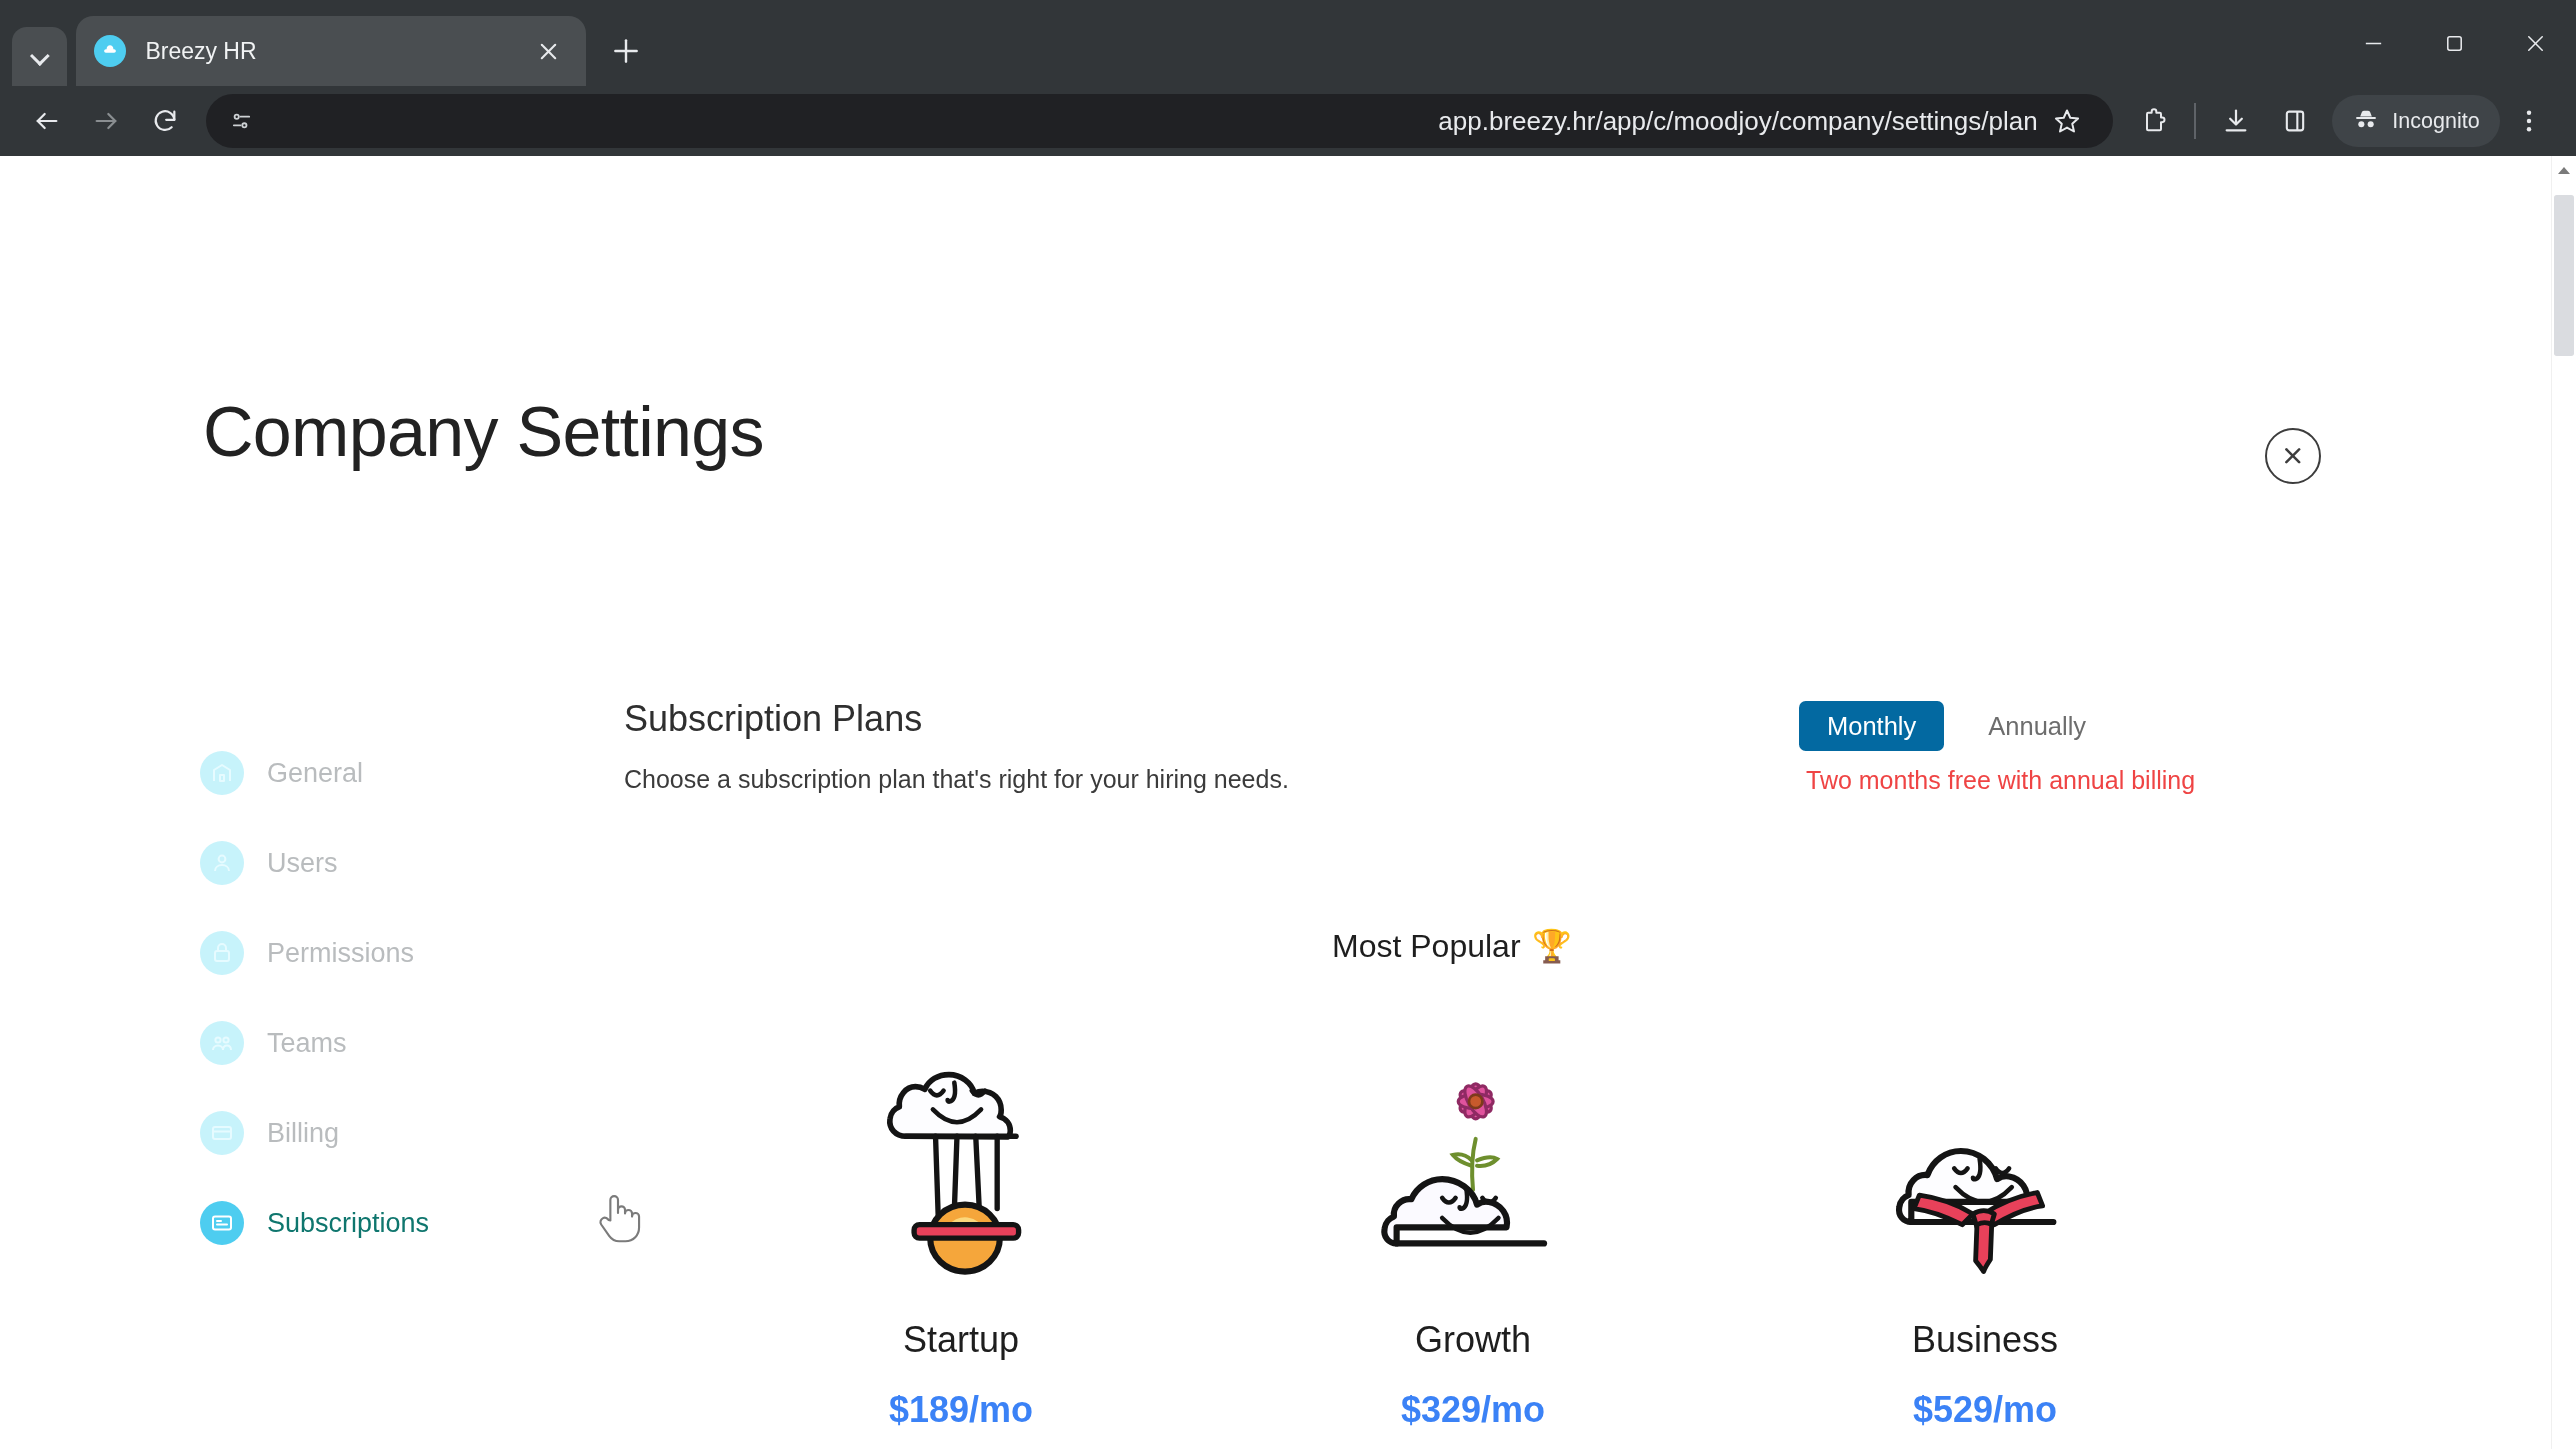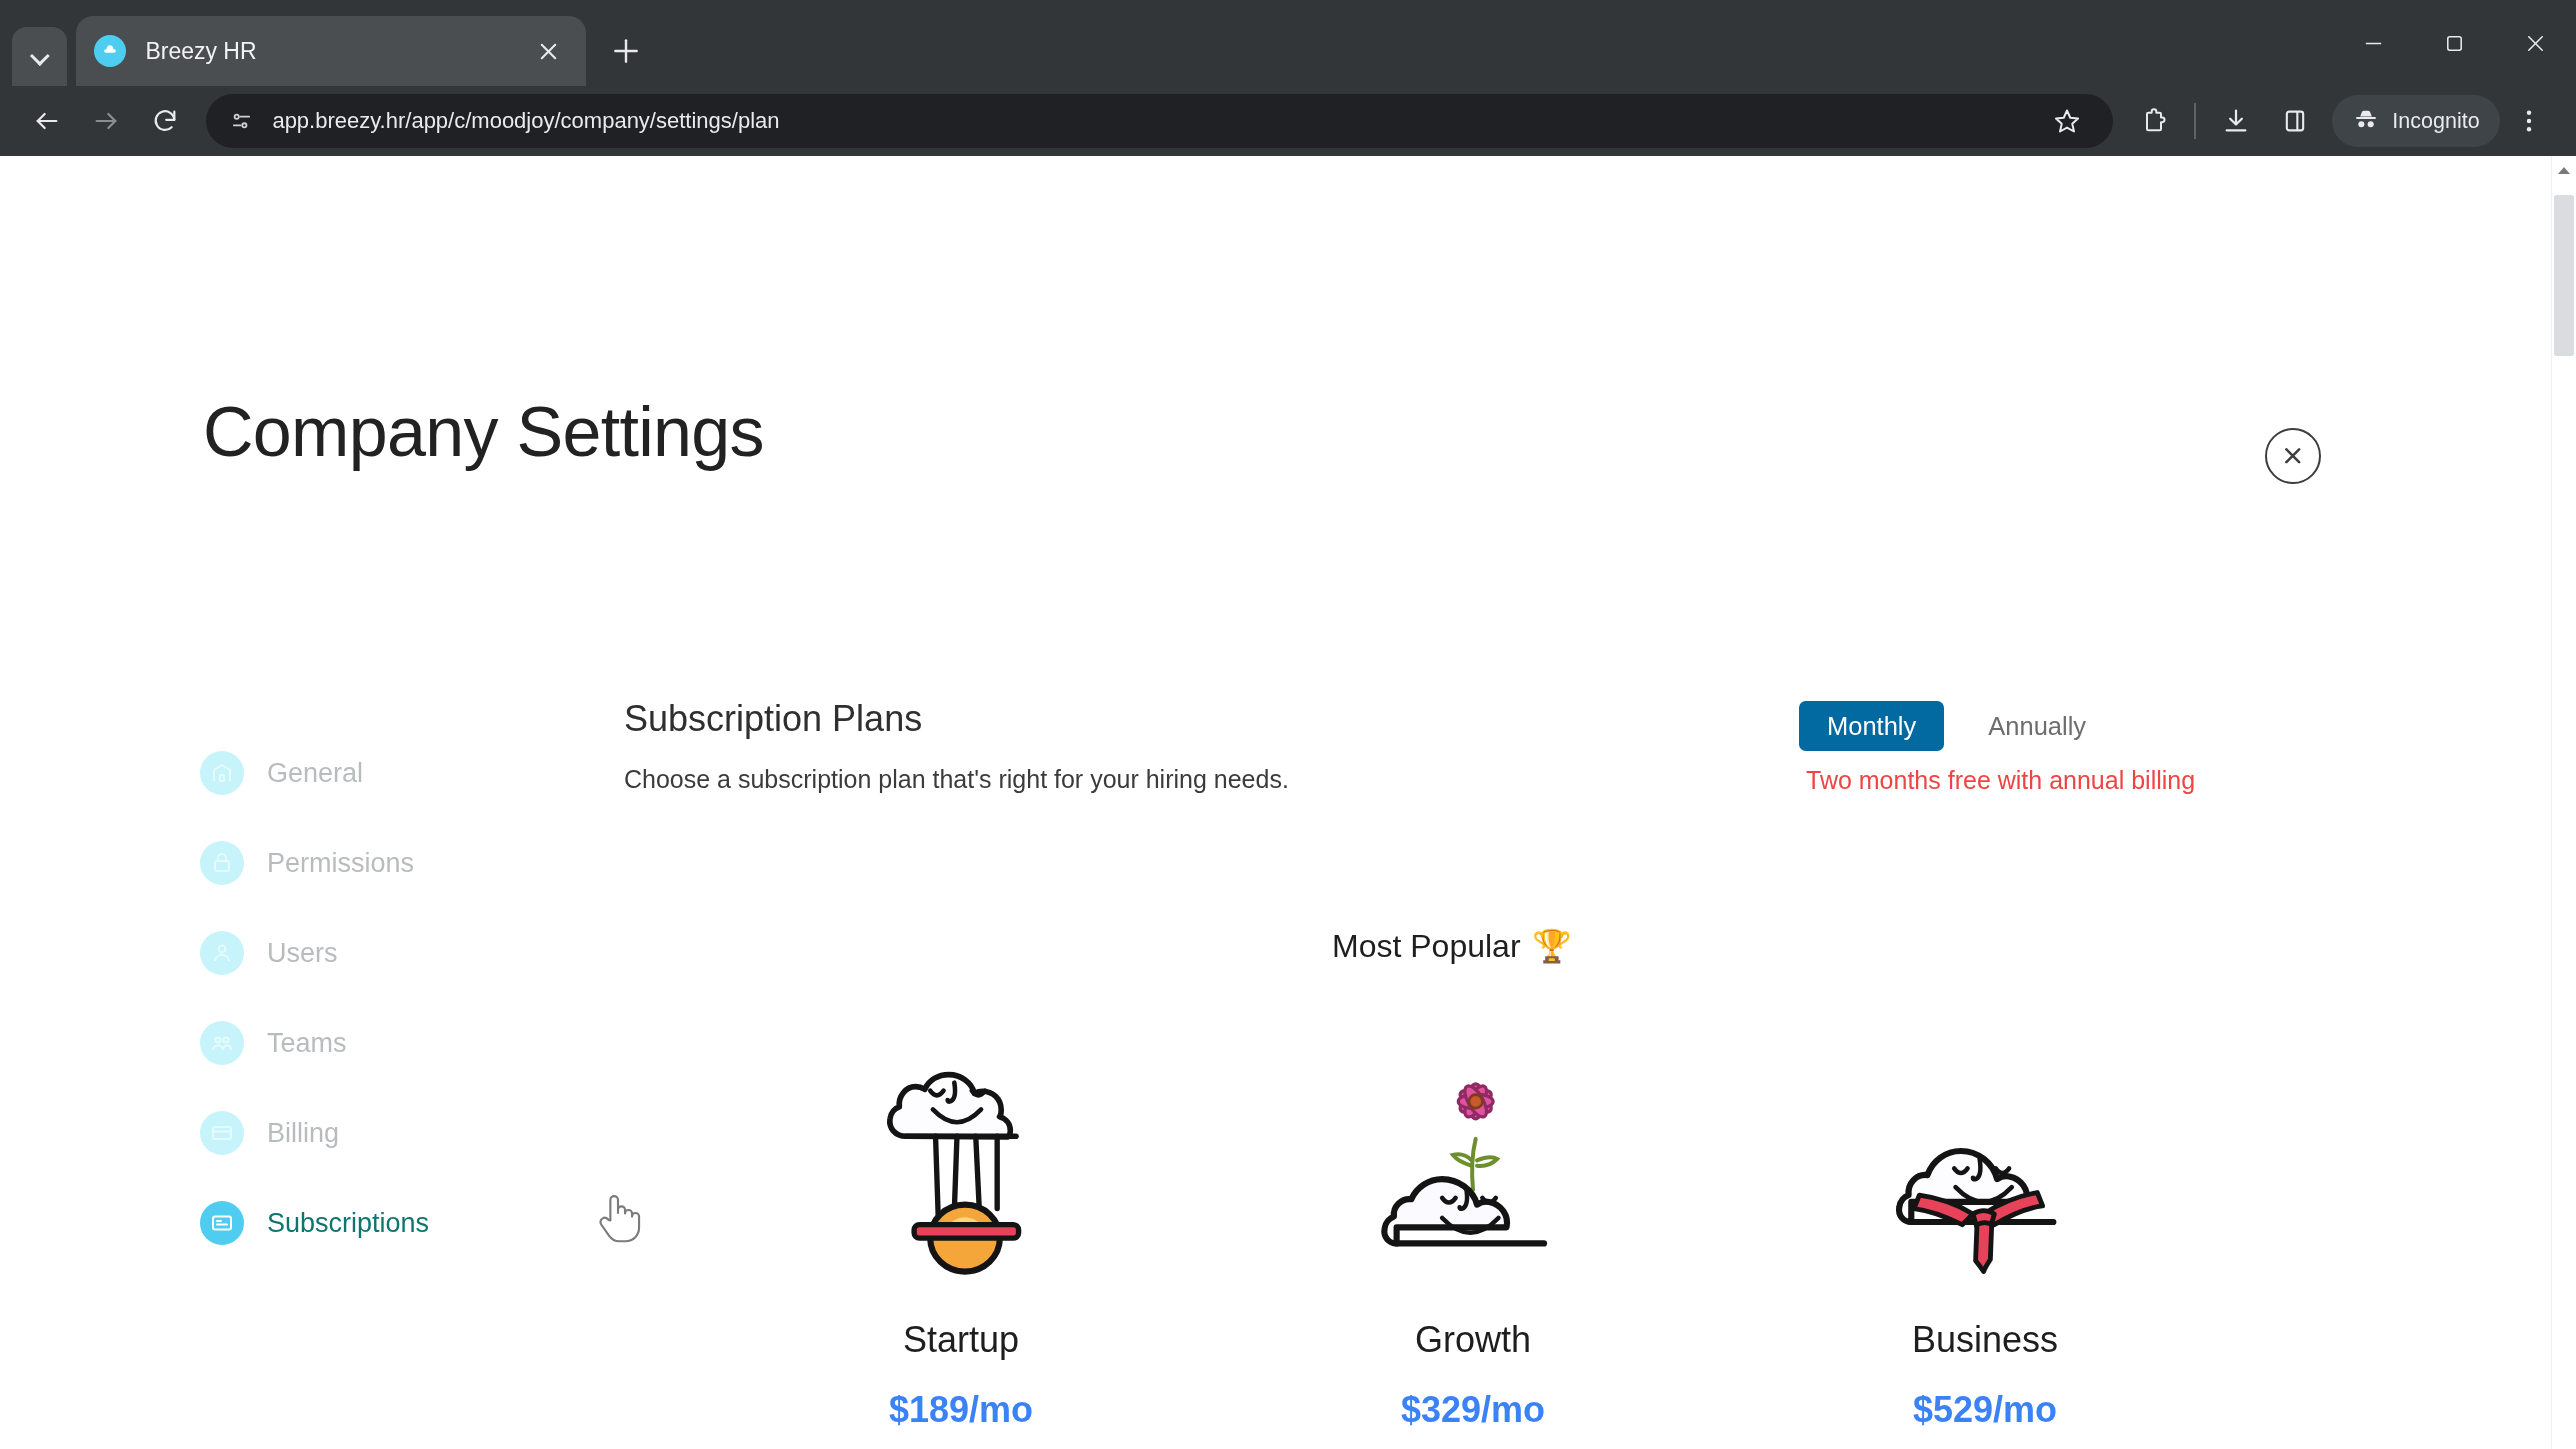--- a/index.html
+++ b/index.html
@@ -96,22 +96,22 @@
     background: #202124; border-radius: 27px;
     display: flex; align-items: center; padding: 0 16px;
     min-width: 0;
   }
   .omni-icon {
     width: 38px; height: 38px; flex: 0 0 auto;
     display: flex; align-items: center; justify-content: center; color: #cdd1d4;
   }
   .omni-icon svg { width: 23px; height: 23px; }
   .omni-url {
-    color: #e8eaed; font-size: 22px; margin-left: 12px;
-    white-space: nowrap; overflow: hidden; flex: 1 1 auto;
+    color: #e8eaed; font-size: 26px; margin-left: 12px;
+    white-space: nowrap; overflow: hidden; flex: 1 1 auto; text-align: right;
   }
   .omni-right { display: flex; align-items: center; flex: 0 0 auto; }
   .divider { width: 1.3px; height: 36px; background: #5f6368; margin: 0 10.7px; flex: 0 0 auto; }
   .incognito-pill {
     height: 52px; background: #3f4448; border-radius: 27px;
     display: flex; align-items: center; padding: 0 20px; margin-left: 8px;
     flex: 0 0 auto;
   }
   .incognito-pill svg { width: 28px; height: 28px; }
   .incognito-label { color: #e8eaed; font-size: 21.5px; margin-left: 12px; white-space: nowrap; }
@@ -374,35 +374,35 @@
                 <path d="M4 20V9l8-5 8 5v11"></path>
                 <rect x="10" y="14" width="4" height="6"></rect>
               </svg>
           </span>
           <span class="nav-label">General</span>
         </div>
 
         <div class="nav-item dim">
           <span class="nav-icon">
             <svg viewBox="0 0 24 24" stroke-width="2" stroke-linejoin="round">
+                <circle cx="12" cy="8" r="3.4"></circle>
+                <path d="M5 20c0-3.6 3.1-6 7-6s7 2.4 7 6"></path>
+              </svg>
+          </span>
+          <span class="nav-label">Users</span>
+        </div>
+
+        <div class="nav-item dim">
+          <span class="nav-icon">
+            <svg viewBox="0 0 24 24" stroke-width="2" stroke-linejoin="round">
                 <rect x="5" y="10" width="14" height="10" rx="2"></rect>
                 <path d="M8 10V7a4 4 0 0 1 8 0v3"></path>
               </svg>
           </span>
           <span class="nav-label">Permissions</span>
-        </div>
-
-        <div class="nav-item dim">
-          <span class="nav-icon">
-            <svg viewBox="0 0 24 24" stroke-width="2" stroke-linejoin="round">
-                <circle cx="12" cy="8" r="3.4"></circle>
-                <path d="M5 20c0-3.6 3.1-6 7-6s7 2.4 7 6"></path>
-              </svg>
-          </span>
-          <span class="nav-label">Users</span>
         </div>
 
         <div class="nav-item dim">
           <span class="nav-icon">
             <svg viewBox="0 0 24 24" stroke-width="2" stroke-linejoin="round">
                 <circle cx="8" cy="9" r="2.6"></circle>
                 <circle cx="16" cy="9" r="2.6"></circle>
                 <path d="M3 19c0-2.8 2.2-4.6 5-4.6s5 1.8 5 4.6"></path>
                 <path d="M13 19c0-2.8 1.6-4.6 4-4.6s4 1.8 4 4.6"></path>
               </svg>

